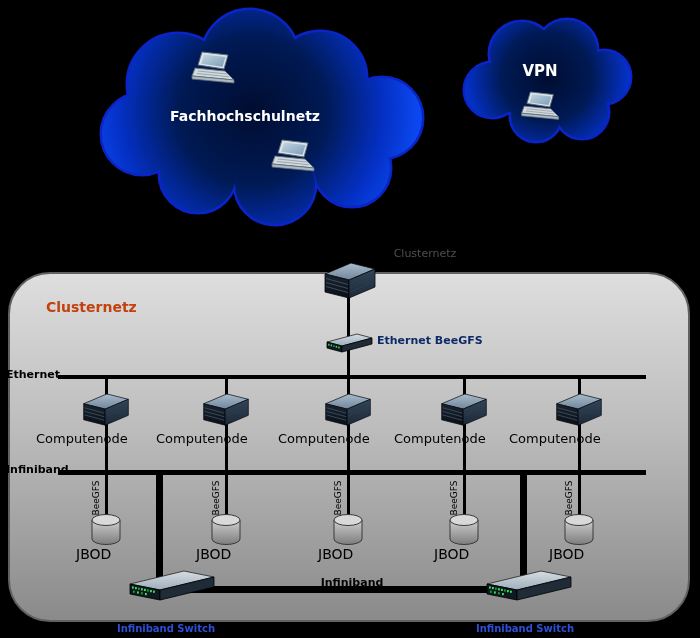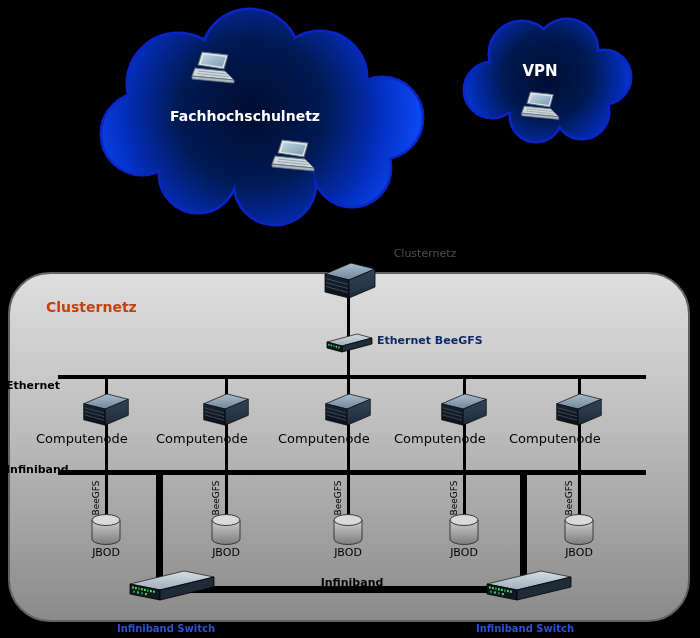--- a/index.html
+++ b/index.html
@@ -13,21 +13,21 @@
   .vpn-label { color:#fff; font-weight:bold; font-size:15px; text-align:center; }
   .cluster-box {
     position:absolute; left:8px; top:272px; width:682px; height:350px;
     border-radius:42px; box-sizing:border-box;
     background:linear-gradient(180deg,#dedede 0%,#bcbcbc 45%,#8a8a8a 100%);
     border:2px solid #616161;
   }
   .cluster-title { font-weight:bold; font-size:14px; color:#c2410c; }
   .hline,.vline { position:absolute; background:#000; }
   .node-label { font-size:13px; text-align:center; width:90px; }
-  .jbod-label { font-size:11px; text-align:center; width:60px; }
+  .jbod-label { font-size:14px; text-align:left; width:60px; }
   .beegfs {
     position:absolute; width:40px; height:12px; font-size:9px; line-height:12px;
     text-align:center; transform:rotate(-90deg); color:#000;
   }
   .bus-label { font-weight:bold; font-size:11px; }
   .masternode-label { font-size:11px; color:#4f4f4f; text-align:center; width:90px; }
   .eth-switch-label { font-weight:bold; font-size:11px; color:#0d2a66; }
   .ib-link-label { font-weight:bold; font-size:11px; text-align:center; width:120px; }
   .ib-switch-label { font-weight:bold; font-size:10px; color:#2d4fd6; text-align:center; width:140px; }
 </style>
@@ -189,21 +189,21 @@
     <polygon points="3,10 18,14 18,20 3,16" fill="#101820" stroke="#000" stroke-width="0.8"></polygon>
     <polygon points="18,14 48,6 48,12 18,20" fill="#1f2b36" stroke="#000" stroke-width="0.8"></polygon>
     <rect x="4.2" y="11.8" width="1.4" height="1.8" fill="#38e455"></rect>
     <rect x="6.7" y="12.5" width="1.4" height="1.8" fill="#38e455"></rect>
     <rect x="9.2" y="13.2" width="1.4" height="1.8" fill="#1f9a38"></rect>
     <rect x="11.7" y="13.9" width="1.4" height="1.8" fill="#38e455"></rect>
     <rect x="14.2" y="14.6" width="1.4" height="1.8" fill="#38e455"></rect>
   </svg>
   <div class="lbl eth-switch-label" style="left:377px; top:334px;">Ethernet BeeGFS</div>
 
-  <div class="lbl bus-label" style="left:6px; top:379px; width:48px; text-align:left;">Ethernet</div>
+  <div class="lbl bus-label" style="left:6px; top:368px; width:48px; text-align:left;">Ethernet</div>
   <div class="lbl bus-label" style="left:6px; top:463px; width:56px;">Infiniband</div>
 
   <svg class="abs" style="left:81px; top:391px;" width="50" height="38" viewBox="0 0 56 42">
     <polygon points="3,14 29,3 53,9 27,20" fill="url(#srvTop)" stroke="#05080c" stroke-width="0.8"></polygon>
     <polygon points="3,14 27,20 27,38 3,32" fill="url(#srvFront)" stroke="#05080c" stroke-width="0.8"></polygon>
     <polygon points="27,20 53,9 53,27 27,38" fill="url(#srvSide)" stroke="#05080c" stroke-width="0.8"></polygon>
     <line x1="4" y1="18.5" x2="26" y2="24.5" stroke="#3a4d61" stroke-width="1"></line>
     <line x1="4" y1="22.5" x2="26" y2="28.5" stroke="#3a4d61" stroke-width="1"></line>
     <line x1="4" y1="26.5" x2="26" y2="32.5" stroke="#3a4d61" stroke-width="1"></line>
     <line x1="28.5" y1="24" x2="51.5" y2="13.5" stroke="#2c3c4e" stroke-width="1"></line>

